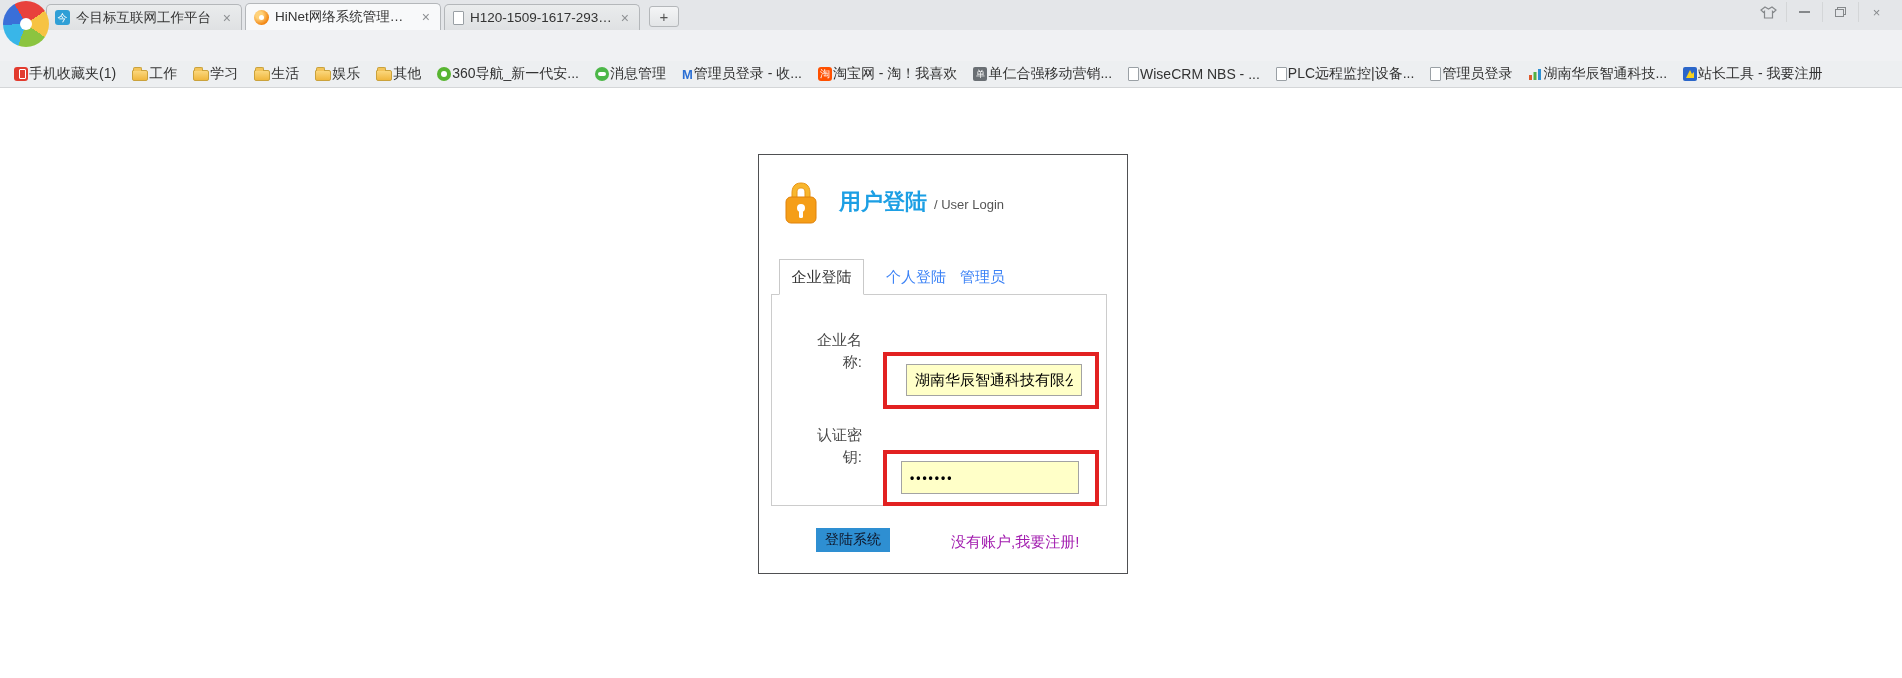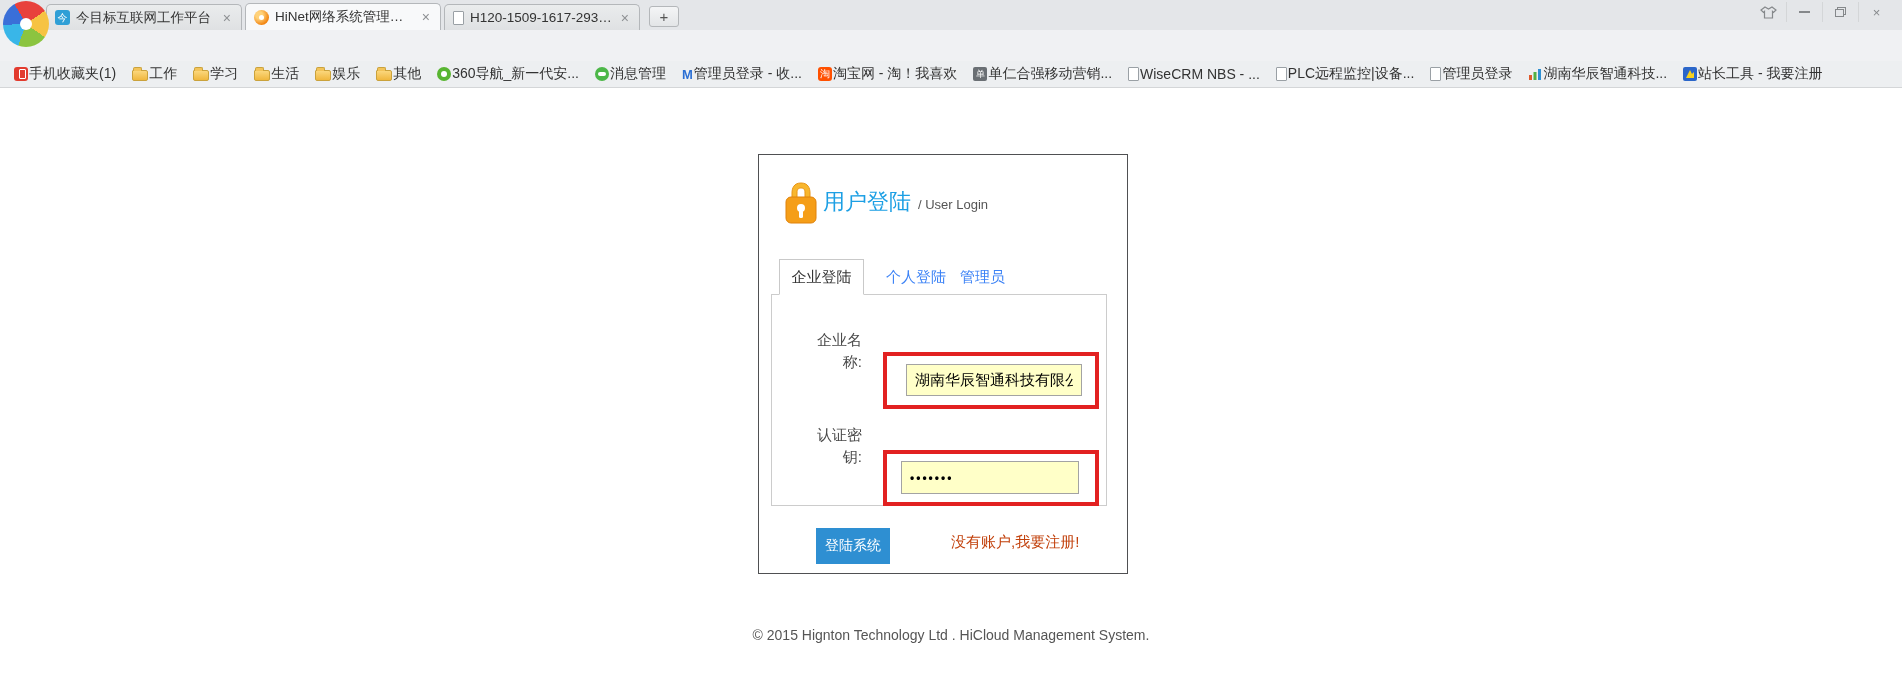--- a/index.html
+++ b/index.html
@@ -94,21 +94,21 @@
     line-height:14px; text-align:center; flex:none; }
   .danic { width:14px; height:14px; background:#6a6f74; border-radius:2px; color:#fff; font-size:9px;
     line-height:14px; text-align:center; flex:none; }
 
   
   .page { position:absolute; left:0; top:88px; width:1902px; height:590px; background:#fff; }
   .panel { position:absolute; left:758px; top:66px; width:370px; height:420px;
     border:1px solid #4f5052; background:#fff; }
 
   .ltitle { position:absolute; left:64px; top:32px; display:flex; align-items:baseline; gap:7px; }
-  .ltitle-cn { font-size:22px; font-weight:normal; color:#1c9fe4; }
+  .ltitle-cn { font-size:22px; font-weight:bold; color:#1c9fe4;margin-left:16px; }
   .ltitle-en { font-size:13px; color:#555; }
 
   .ltab-active { position:absolute; left:20px; top:104px; width:85px; height:36px; background:#fff;
     border:1px solid #c9c9c9; border-bottom:1px solid #fff; z-index:2; text-align:center;
     line-height:34px; font-size:15px; color:#333; }
   .ltab { position:absolute; top:104px; height:36px; line-height:36px; font-size:15px; color:#3b82f6; }
   .ltab.t2 { left:127px; }
   .ltab.t3 { left:201px; }
 
   .lbox { position:absolute; left:12px; top:139px; width:336px; height:212px; border:1px solid #ccc; z-index:1; }
@@ -120,23 +120,23 @@
 
   .redbox { position:absolute; border:4px solid #e22121; z-index:4; }
   .redbox.r1 { left:124px; top:197px; width:216px; height:57px; }
   .redbox.r2 { left:124px; top:295px; width:216px; height:56px; }
 
   .finput { position:absolute; background:#ffffc8; border:1px solid #a3a3a3; font-size:15px; color:#000;
     padding:0 8px; z-index:3; font-family:"Liberation Sans","DejaVu Sans",sans-serif; }
   .finput.i1 { left:147px; top:209px; width:176px; height:32px; }
   .finput.i2 { left:142px; top:306px; width:178px; height:33px; font-size:12px; font-weight:bold; letter-spacing:2px; }
 
-  .loginbtn { position:absolute; left:57px; top:373px; width:74px; height:36px; background:#2e8fd2;
-    color:#ffffff; font-size:14px; border:none; z-index:3; font-family:inherit; }
-  .reglink { position:absolute; left:192px; top:378px; font-size:15px; color:#c2410c; z-index:3; text-decoration:none; }
+  .loginbtn { position:absolute; left:57px; top:373px; width:74px; height:24px; background:#2e8fd2;
+    color:#0f172a; font-size:14px; border:none; z-index:3; font-family:inherit; }
+  .reglink { position:absolute; left:192px; top:378px; font-size:15px; color:#a21caf; z-index:3; text-decoration:none; }
 
   .footer { position:absolute; left:0; top:539px; width:1902px; text-align:center; font-size:14px; color:#555; }
 </style>
 </head>
 <body>
 
 <div class="titlebar">
   <div class="logo"></div>
 
   <div class="tabs">
@@ -315,14 +315,13 @@
     <input class="finput i1" type="text" readonly="" value="湖南华辰智通科技有限公司" style="">
 
     <div class="flabel f2">认证密钥:</div>
     <div class="redbox r2"></div>
     <input class="finput i2" type="text" readonly="" value="•••••••" style="">
 
     <button class="loginbtn">登陆系统</button>
     <a class="reglink" href="#">没有账户,我要注册!</a>
   </div>
 
-  <div class="footer">© 2015 Hignton Technology Ltd . HiCloud Management System.</div>
 </div>
 
 </body></html>

